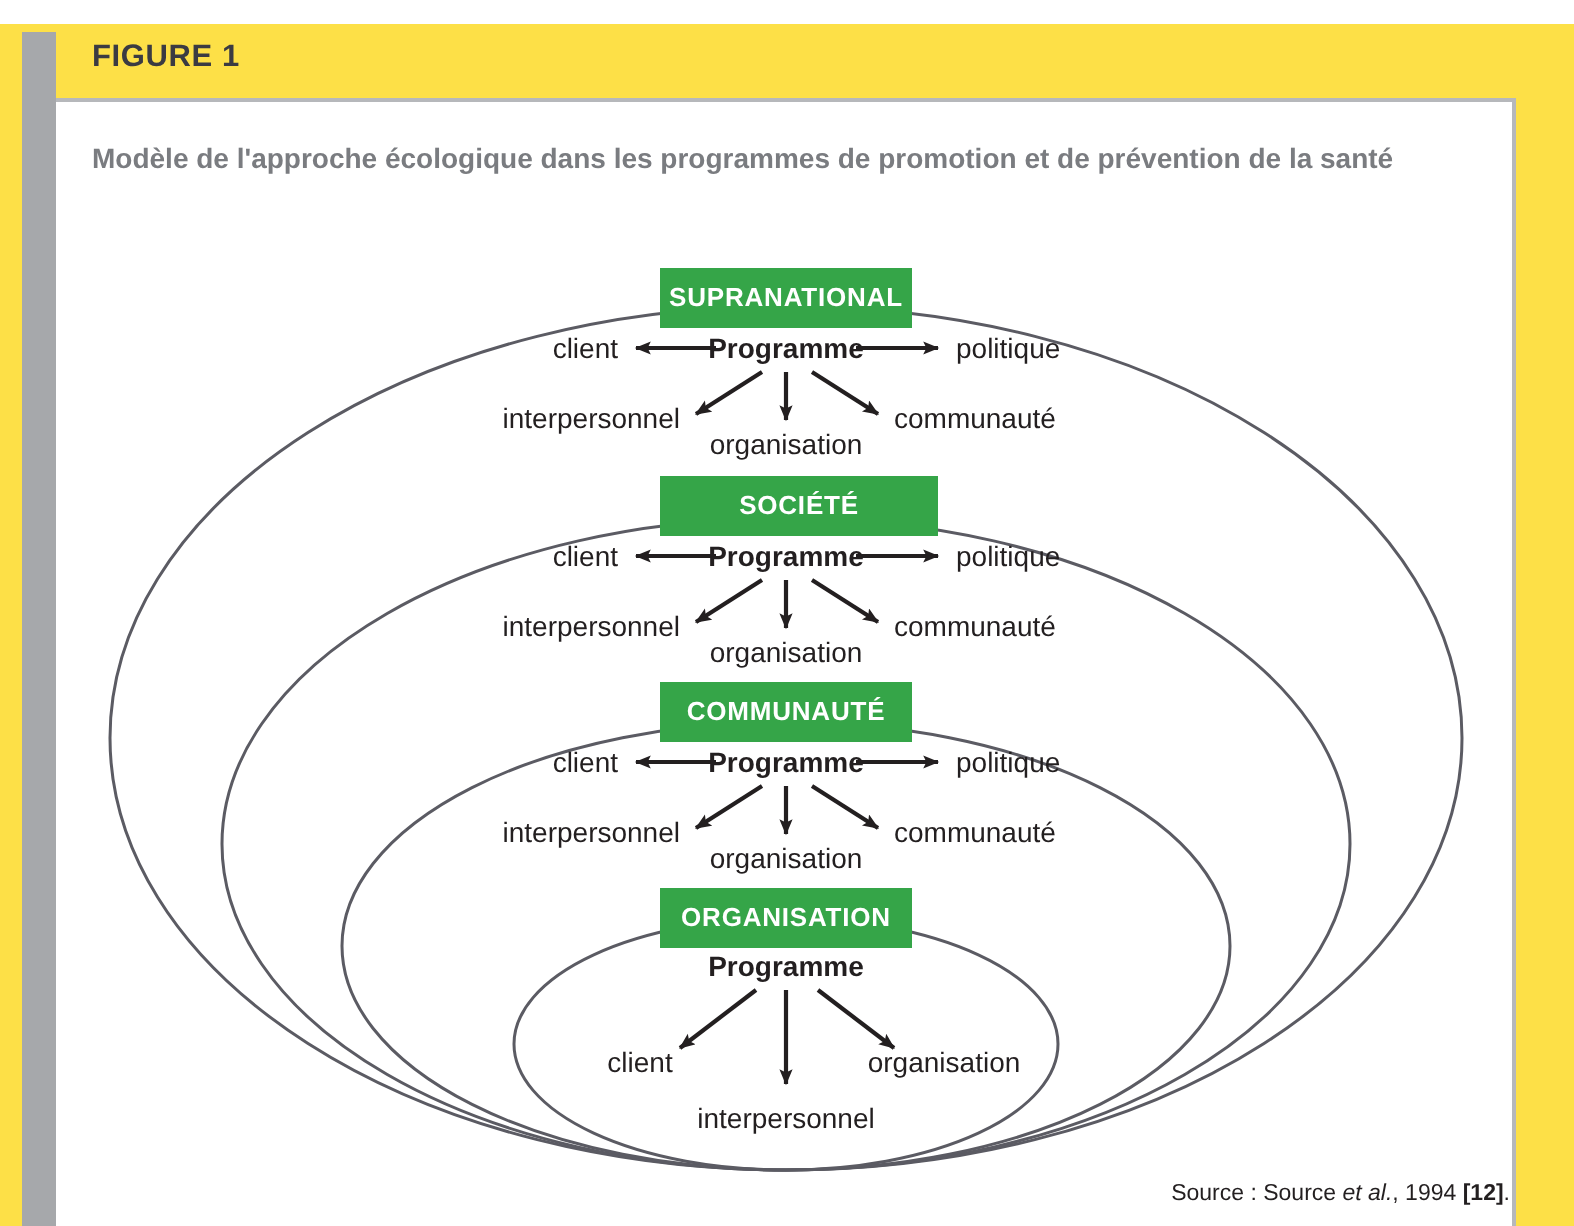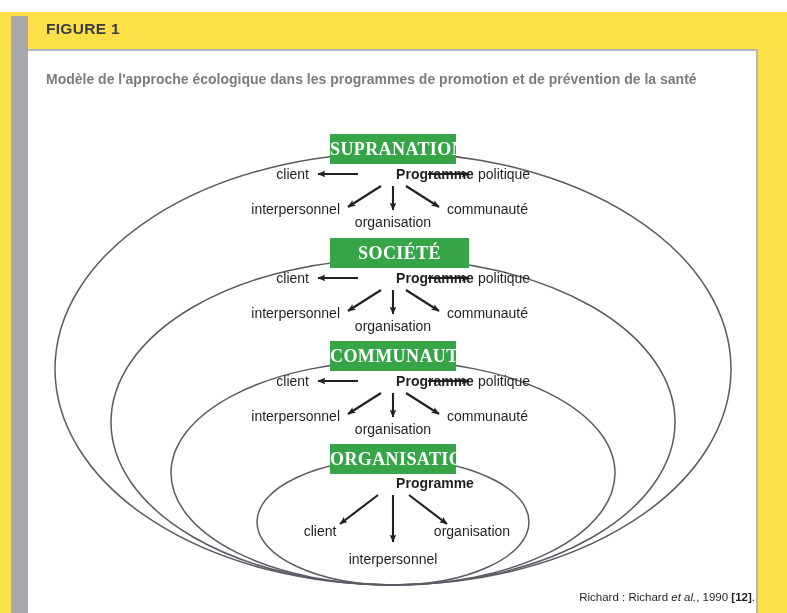--- a/index.html
+++ b/index.html
@@ -82,39 +82,38 @@
     left: 0; top: 0;
     width: 730px;
     height: 500px;
   }
 
   
   .chip {
     position: absolute;
     background: #35a548;
     color: #ffffff;
-    font-size: 18px;
+    font-size: 13px;
     font-weight: bold;
     letter-spacing: 0.4px;
     text-align: center;
     line-height: 30px;
     height: 30px;
     white-space: nowrap;
-    font-family: Liberation Serif, serif;
   }
 
   
   .dlabel {
     position: absolute;
     font-size: 14px;
     color: #231f20;
     white-space: nowrap;
     line-height: 15px;
   }
-  .dlabel.bold { font-weight: bold; margin-left: 42px; }
+  .dlabel.bold { font-weight: bold; }
   .dlabel.c  { transform: translateX(-50%); }
   .dlabel.r  { transform: translateX(-100%); }
 
   .source {
     position: absolute;
     right: 44px;
     bottom: 22px;
     font-size: 11.5px;
     color: #231f20;
     white-space: nowrap;
@@ -206,15 +205,15 @@
 
     <div class="chip" style="left:302px; top:332px; width:126px;">ORGANISATION</div>
 
     <div class="dlabel bold c" style="left:365px; top:364px;">Programme</div>
     <div class="dlabel c" style="left:292px; top:412px;">client</div>
     <div class="dlabel c" style="left:365px; top:440px;">interpersonnel</div>
     <div class="dlabel c" style="left:444px; top:412px;">organisation</div>
 
   </div>
 
-  <div class="source"><span>Richard : Richard </span><i>et al.</i><span>, 1990 </span><b>[12]</b><span>.</span></div>
+  <div class="source"><span>Source : Source </span><i>et al.</i><span>, 1994 </span><b>[12]</b><span>.</span></div>
 
 </div>
 
 </body></html>

